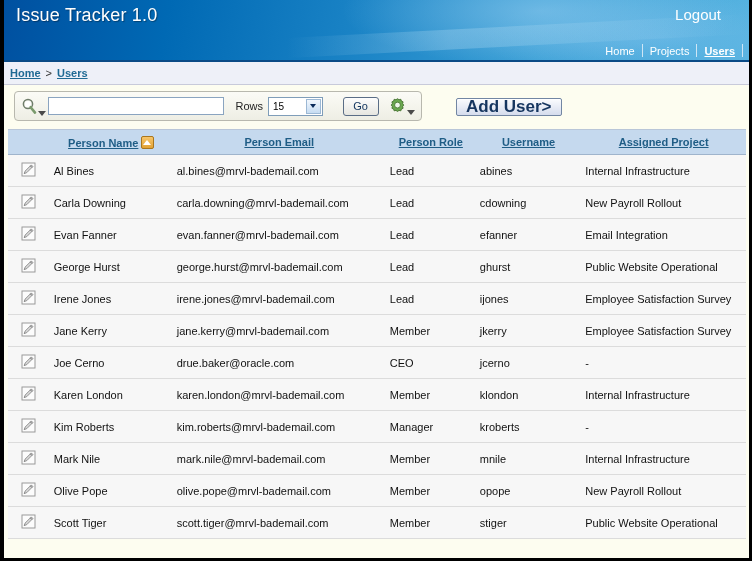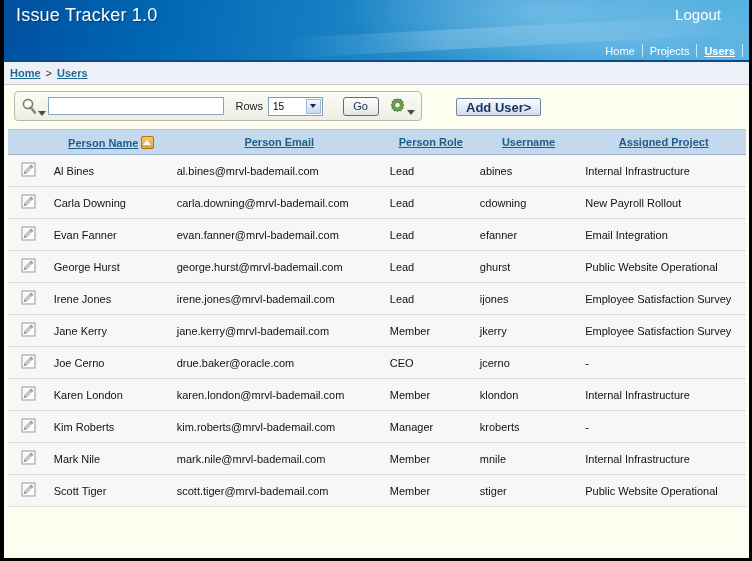--- a/index.html
+++ b/index.html
@@ -232,21 +232,21 @@
     position: absolute;
     left: 452px;
     top: 13px;
     height: 18px;
     box-sizing: border-box;
     padding: 0 9px;
     border: 1px solid #7286a3;
     border-radius: 2px;
     background: linear-gradient(180deg, #fbfcfe 0%, #d5dced 100%);
     color: #15355f;
-    font-size: 13px;
+    font-size: 17px;
     font-weight: bold;
     display: flex;
     align-items: center;
     cursor: pointer;
     box-shadow: 0 1px 0 rgba(255,255,255,0.8) inset;
   }
 
   
   .table-wrap {
     margin: 0 3px 0 4px;
@@ -540,20 +540,33 @@
             <td class="c-user">mnile</td>
             <td class="c-proj">Internal Infrastructure</td>
           </tr>
           <tr>
             <td class="c-edit"><span class="edit-icon"><svg width="15" height="15" viewBox="0 0 15 15" aria-hidden="true">
                   <rect x="1" y="1" width="13" height="13" fill="#fcfcfc" stroke="#9a9a9a" stroke-width="1"></rect>
                   <path d="M3.2 11.6l1.0-2.6 5.1-5.1 1.6 1.6-5.1 5.1z" fill="#d8d8d8" stroke="#7d7d7d" stroke-width="0.8" stroke-linejoin="round"></path>
                   <path d="M9.3 3.9l1.6 1.6 1.0-1.0-1.6-1.6z" fill="#b5b5b5" stroke="#7d7d7d" stroke-width="0.8"></path>
                   <path d="M3.2 11.6l1.0-.35-.65-.65z" fill="#6f6f6f"></path>
                 </svg></span></td>
+            <td class="c-name">Olive Pope</td>
+            <td class="c-email">olive.pope@mrvl-bademail.com</td>
+            <td class="c-role">Member</td>
+            <td class="c-user">opope</td>
+            <td class="c-proj">New Payroll Rollout</td>
+          </tr>
+          <tr>
+            <td class="c-edit"><span class="edit-icon"><svg width="15" height="15" viewBox="0 0 15 15" aria-hidden="true">
+                  <rect x="1" y="1" width="13" height="13" fill="#fcfcfc" stroke="#9a9a9a" stroke-width="1"></rect>
+                  <path d="M3.2 11.6l1.0-2.6 5.1-5.1 1.6 1.6-5.1 5.1z" fill="#d8d8d8" stroke="#7d7d7d" stroke-width="0.8" stroke-linejoin="round"></path>
+                  <path d="M9.3 3.9l1.6 1.6 1.0-1.0-1.6-1.6z" fill="#b5b5b5" stroke="#7d7d7d" stroke-width="0.8"></path>
+                  <path d="M3.2 11.6l1.0-.35-.65-.65z" fill="#6f6f6f"></path>
+                </svg></span></td>
             <td class="c-name">Scott Tiger</td>
             <td class="c-email">scott.tiger@mrvl-bademail.com</td>
             <td class="c-role">Member</td>
             <td class="c-user">stiger</td>
             <td class="c-proj">Public Website Operational</td>
           </tr>
         </tbody>
     </table>
   </div>
 

